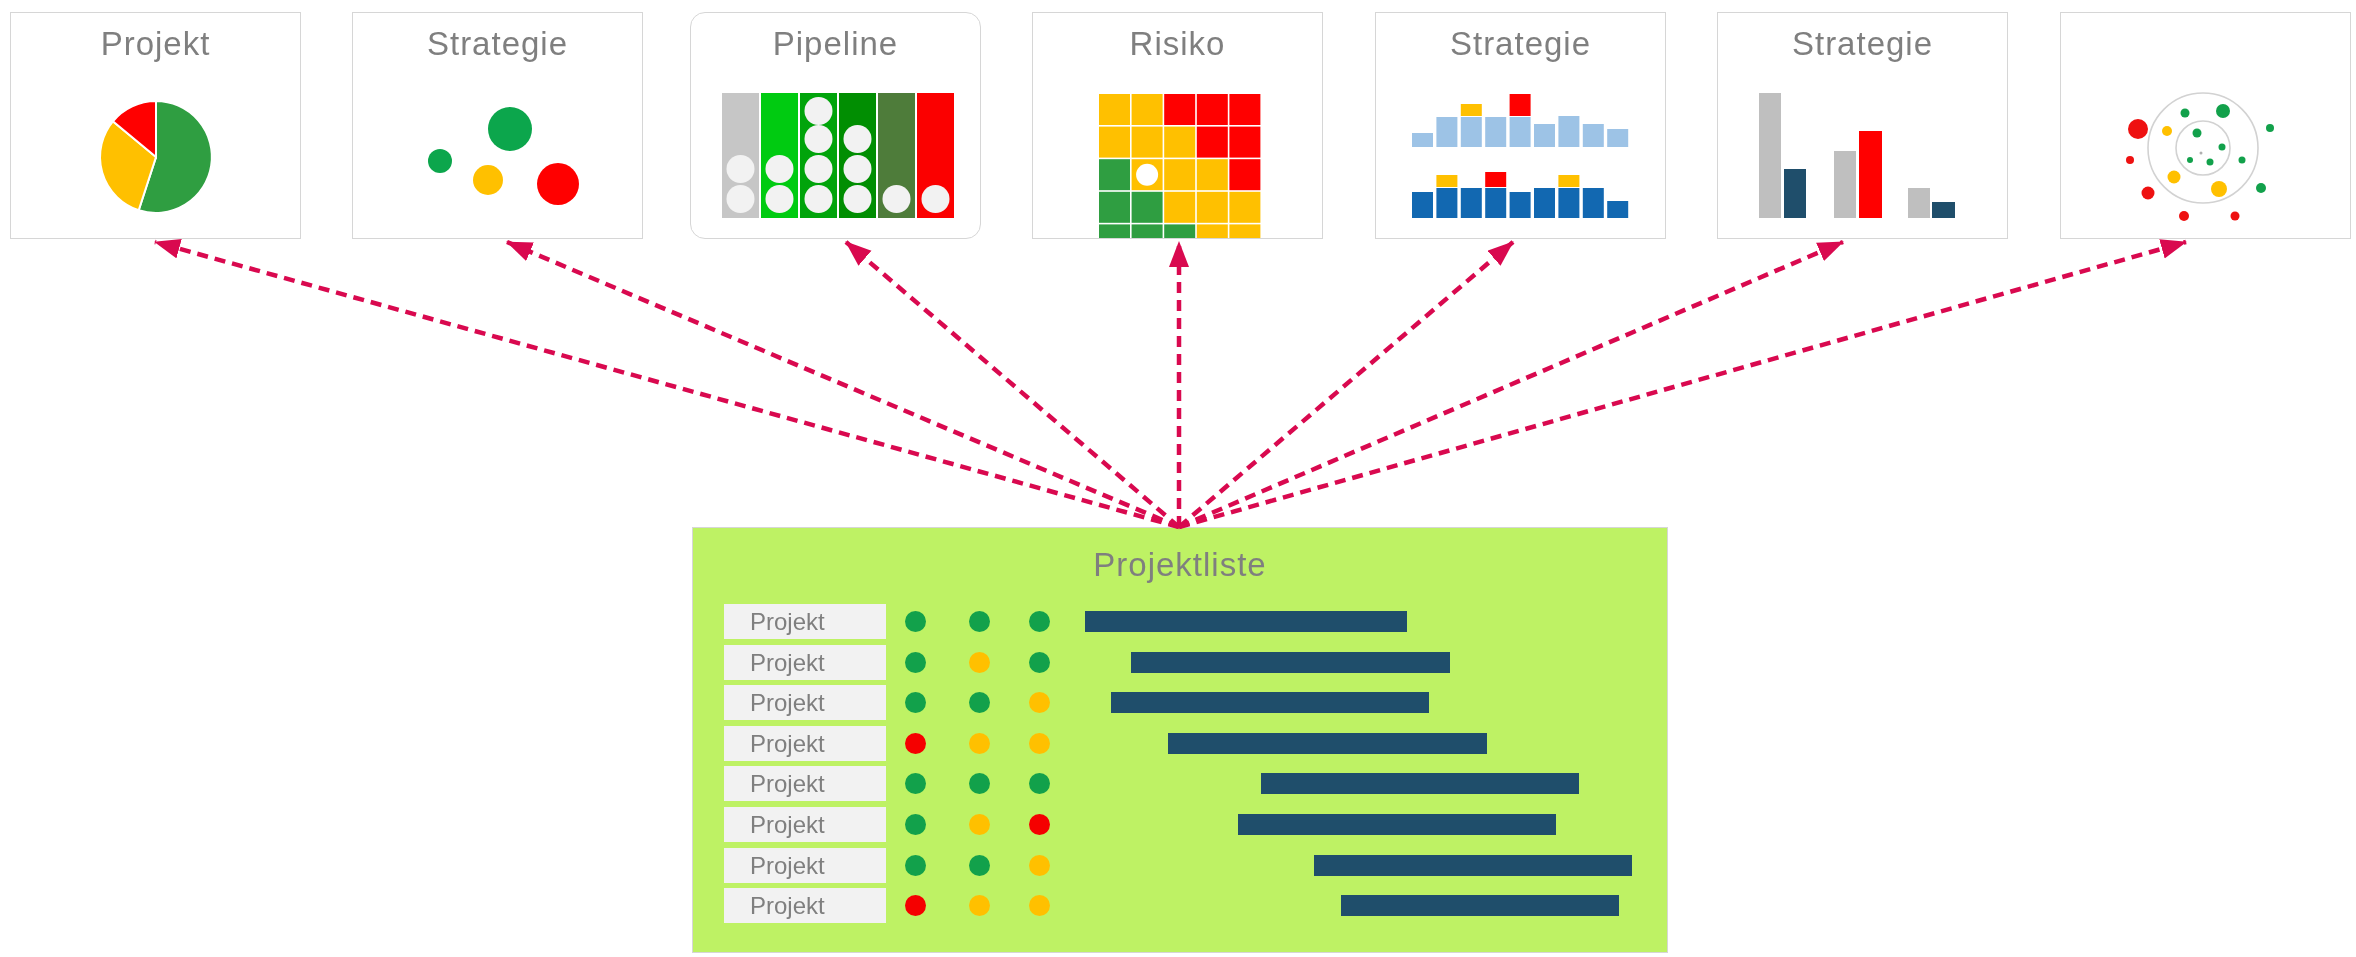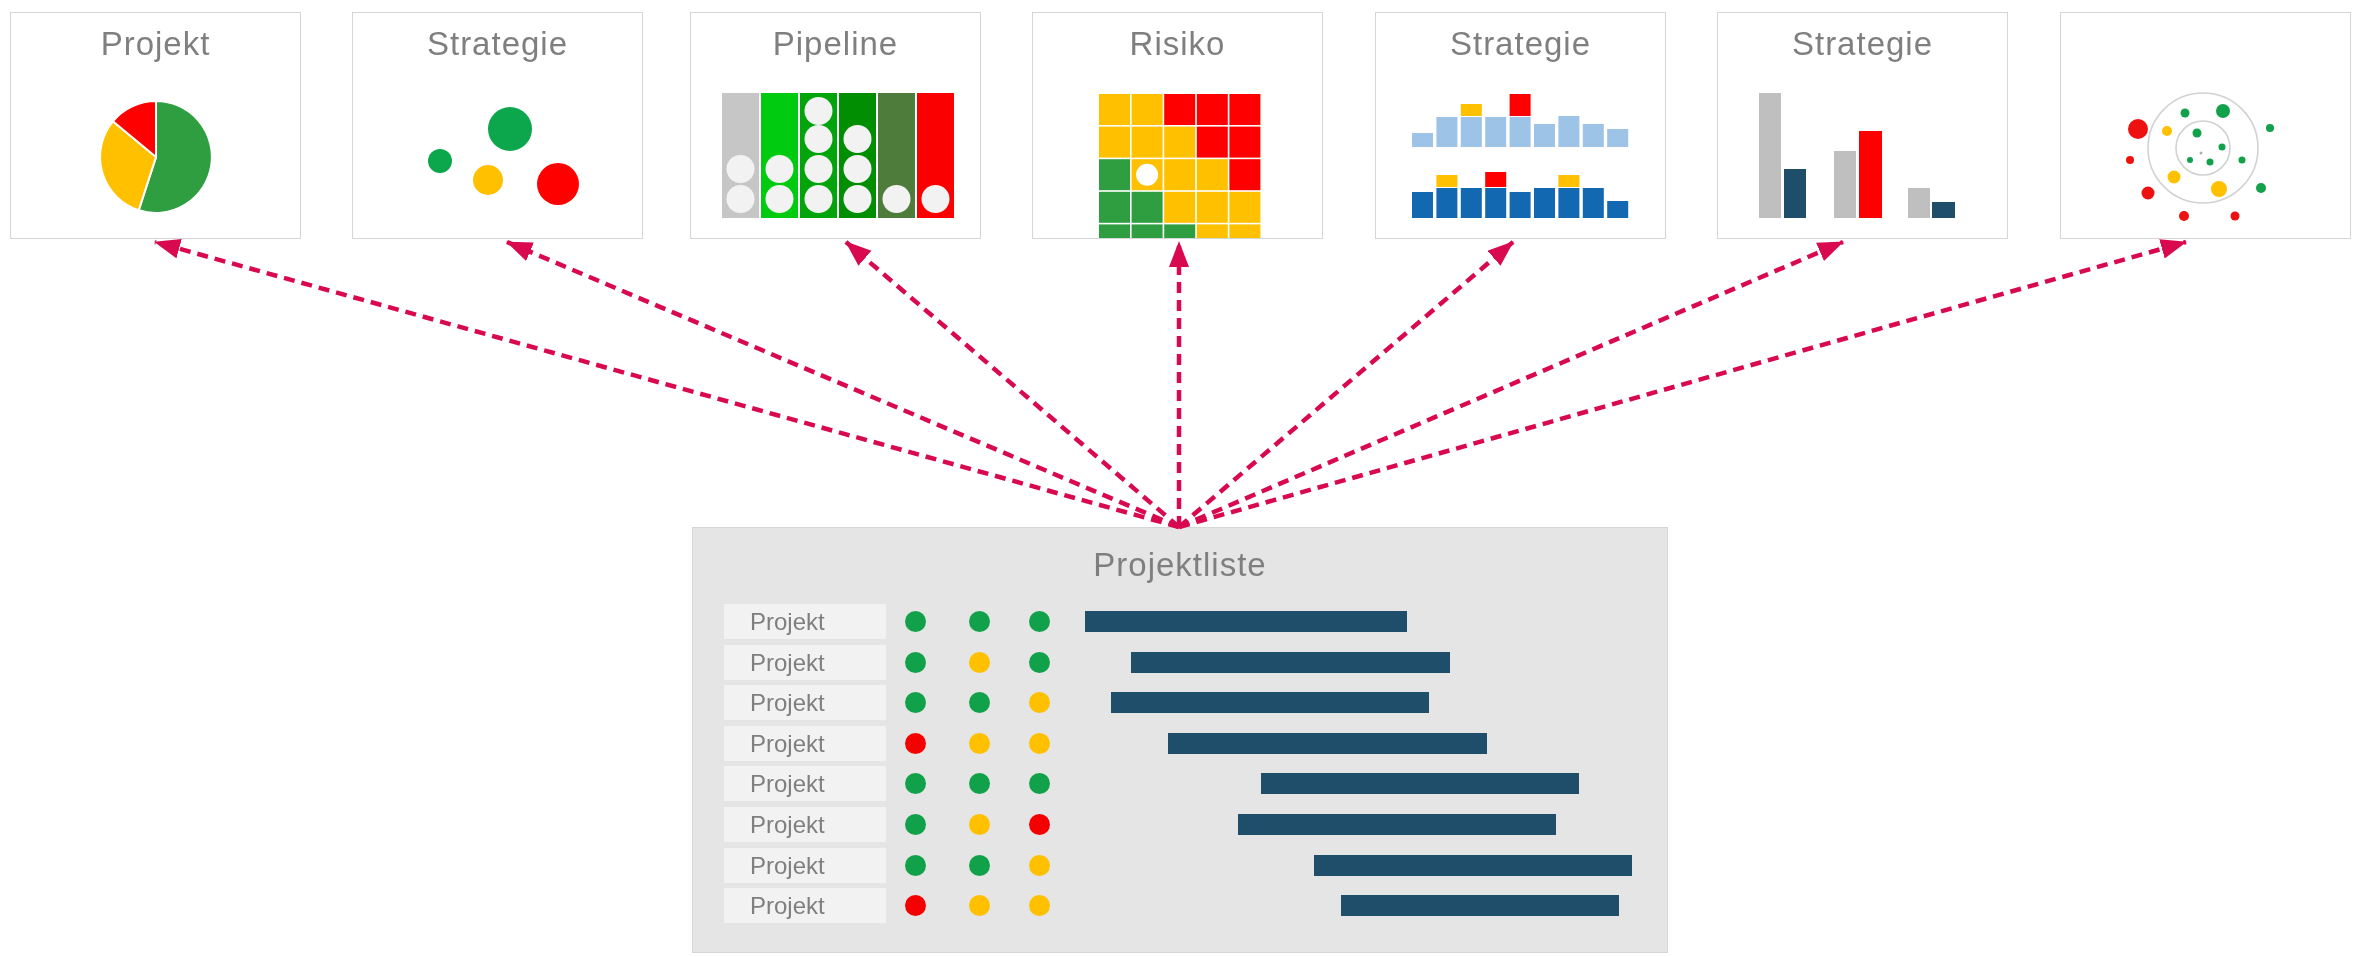--- a/index.html
+++ b/index.html
@@ -4,32 +4,32 @@
 <style>
   html,body{margin:0;padding:0;}
   body{
     width:2356px;height:957px;position:relative;overflow:hidden;
     background:#ffffff;font-family:"Liberation Sans",sans-serif;
   }
   .card{
     position:absolute;top:12px;width:291px;height:227px;
     background:#fff;border:1px solid #d6d6d6;box-sizing:border-box;
   }
-  .card-1{left:10px;}  .card-2{left:352px;} .card-3{left:690px;}
+  .card-1{left:10px;}  .card-2{left:352px;} .card-3{left:690px;border-radius:15px;}
   .card-4{left:1032px;}.card-5{left:1375px;}.card-6{left:1717px;}
   .card-7{left:2060px;}
   .card-title{
     position:absolute;top:12px;left:0;width:100%;text-align:center;
     font-size:33px;font-weight:300;color:#7f7f7f;letter-spacing:1px;
   }
   .card-chart{position:absolute;left:0;top:0;width:289px;height:225px;}
   .overlay{position:absolute;left:0;top:0;pointer-events:none;}
   .plist{
     position:absolute;left:692px;top:527px;width:976px;height:426px;
-    background:#e5e5e5;border:1px solid #d6d6d6;box-sizing:border-box;
+    background:#bef264;border:1px solid #d6d6d6;box-sizing:border-box;
   }
   .plist-title{
     position:absolute;top:18px;left:0;width:100%;text-align:center;
     font-size:33px;font-weight:300;color:#7f7f7f;letter-spacing:1px;
   }
   .prow{position:absolute;left:0;width:100%;height:35px;}
   .prow-label{
     position:absolute;left:31px;top:0;width:162px;height:35px;
     background:#f2f2f2;color:#7f7f7f;font-size:24px;line-height:35px;
     padding-left:26px;box-sizing:border-box;

